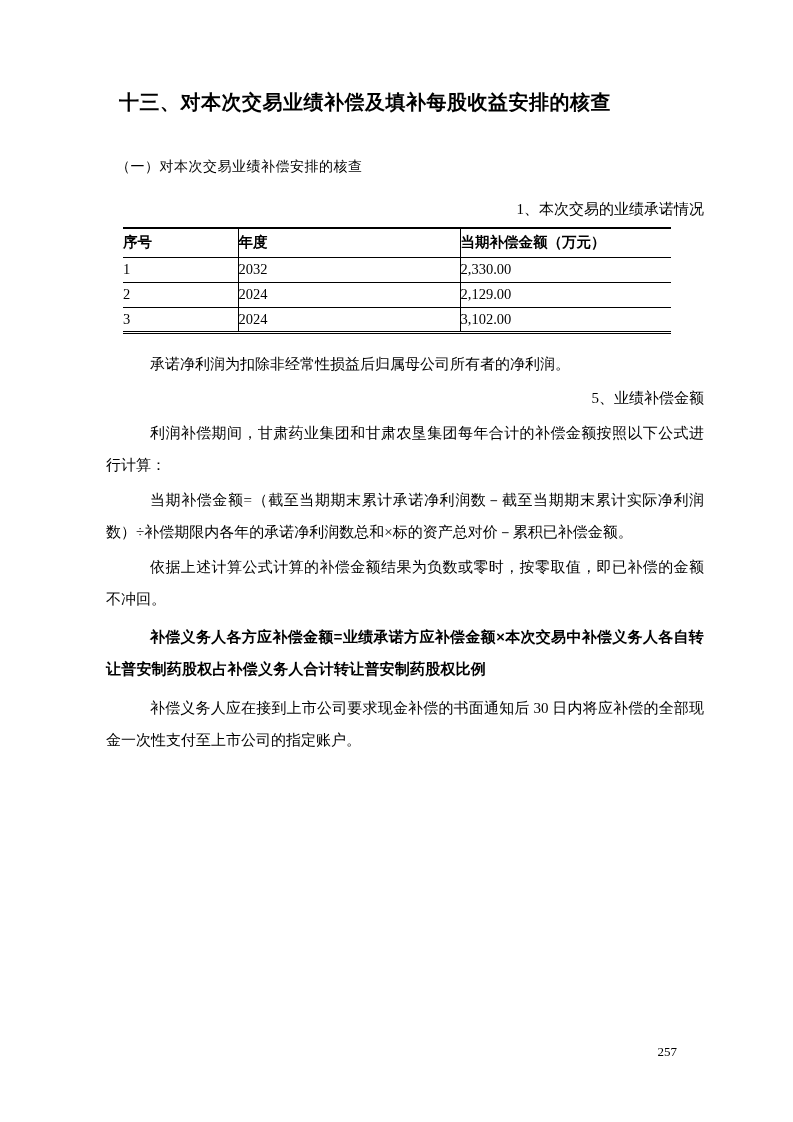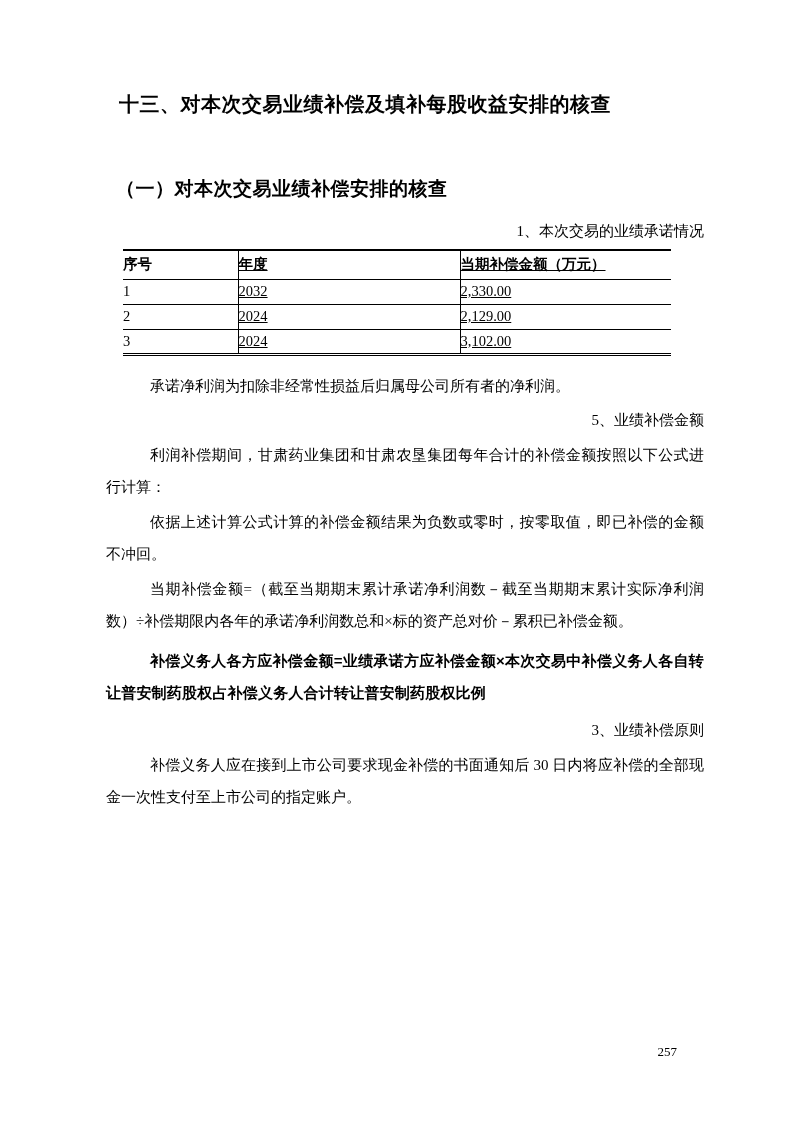--- a/index.html
+++ b/index.html
@@ -16,50 +16,50 @@
     overflow: hidden;
   }
   .content {
     position: absolute;
     left: 106px; top: 0;
     width: 598px;
     font-size: 15px;
   }
   .doc-title {
     margin: 91px 0 0 13px;
-    font-family: Liberation Sans, sans-serif;
+    font-family: Liberation Mono, monospace;
     font-weight: bold;
     font-size: 20px;
     line-height: 26px;
     letter-spacing: 0.5px;
   }
   .section-title {
-    margin: 60px 0 0 10px;
+    margin: 38px 0 0 10px;
     font-family: "Liberation Sans", "DejaVu Sans", sans-serif;
-    font-weight: bold;
-    font-size: 19px;
+    font-weight: normal;
+    font-size: 14px;
     line-height: 23px;
     letter-spacing: 0.5px;
   }
   .num-heading {
     margin-top: 15px;
     line-height: 32px;
     text-indent: 58px;
     text-align: right;
   }
   p.body {
     margin-top: 3px;
     line-height: 32px;
     text-align: justify;
     text-indent: 44px;
   }
   p.body.bold-formula {
     margin-top: 8px;
     margin-bottom: 5px;
-    font-family: Liberation Sans, sans-serif;
+    font-family: Liberation Mono, monospace;
     font-weight: 600;
     letter-spacing: 0.2px;
   }
   table.commit-table {
     width: 548px;
     margin: 2px 0 0 17px;
     border-collapse: collapse;
     border-top: 2.5px solid #000;
     border-bottom: 3px double #000;
     font-size: 14.5px;
@@ -70,21 +70,20 @@
     vertical-align: middle;
     border-bottom: 1.5px solid #000;
   }
   table.commit-table th {
     height: 29px;
     font-weight: bold;
   }
   table.commit-table td { height: 25px; font-weight: normal; }
   table.commit-table th + th, table.commit-table td + td {
     border-left: 1.5px solid #000;
-    text-decoration: underline;
   }
   table.commit-table tr > *:nth-child(1) { width: 21%; }
   table.commit-table tr > *:nth-child(2) { width: 40.5%; }
   table.commit-table tr > *:nth-child(3) { width: 38.5%; }
   .page-number {
     position: absolute;
     top: 1044px; right: 116px;
     font-size: 13px;
     line-height: 16px;
   }
@@ -128,27 +127,26 @@
         </tr>
       </tbody>
     </table>
 
     <p class="body" style="margin-top:14px">承诺净利润为扣除非经常性损益后归属母公司所有者的净利润。</p>
 
     <p class="num-heading" style="margin-top:2px">5、业绩补偿金额</p>
 
     <p class="body">利润补偿期间，甘肃药业集团和甘肃农垦集团每年合计的补偿金额按照以下公式进行计算：</p>
 
+    <p class="body">当期补偿金额=（截至当期期末累计承诺净利润数－截至当期期末累计实际净利润数）÷补偿期限内各年的承诺净利润数总和×标的资产总对价－累积已补偿金额。</p>
+
     <p class="body">依据上述计算公式计算的补偿金额结果为负数或零时，按零取值，即已补偿的金额不冲回。</p>
-
-    <p class="body">当期补偿金额=（截至当期期末累计承诺净利润数－截至当期期末累计实际净利润数）÷补偿期限内各年的承诺净利润数总和×标的资产总对价－累积已补偿金额。</p>
 
     <p class="body bold-formula">补偿义务人各方应补偿金额=业绩承诺方应补偿金额×本次交易中补偿义务人各自转让普安制药股权占补偿义务人合计转让普安制药股权比例</p>
 
-    <p class="num-heading" style="margin-top:4px">3、业绩补偿原则</p>
 
 
     <p class="body">补偿义务人应在接到上市公司要求现金补偿的书面通知后 30 日内将应补偿的全部现金一次性支付至上市公司的指定账户。</p>
 
   </div>
 
   <div class="page-number">257</div>
 </div>
 
 </body></html>

